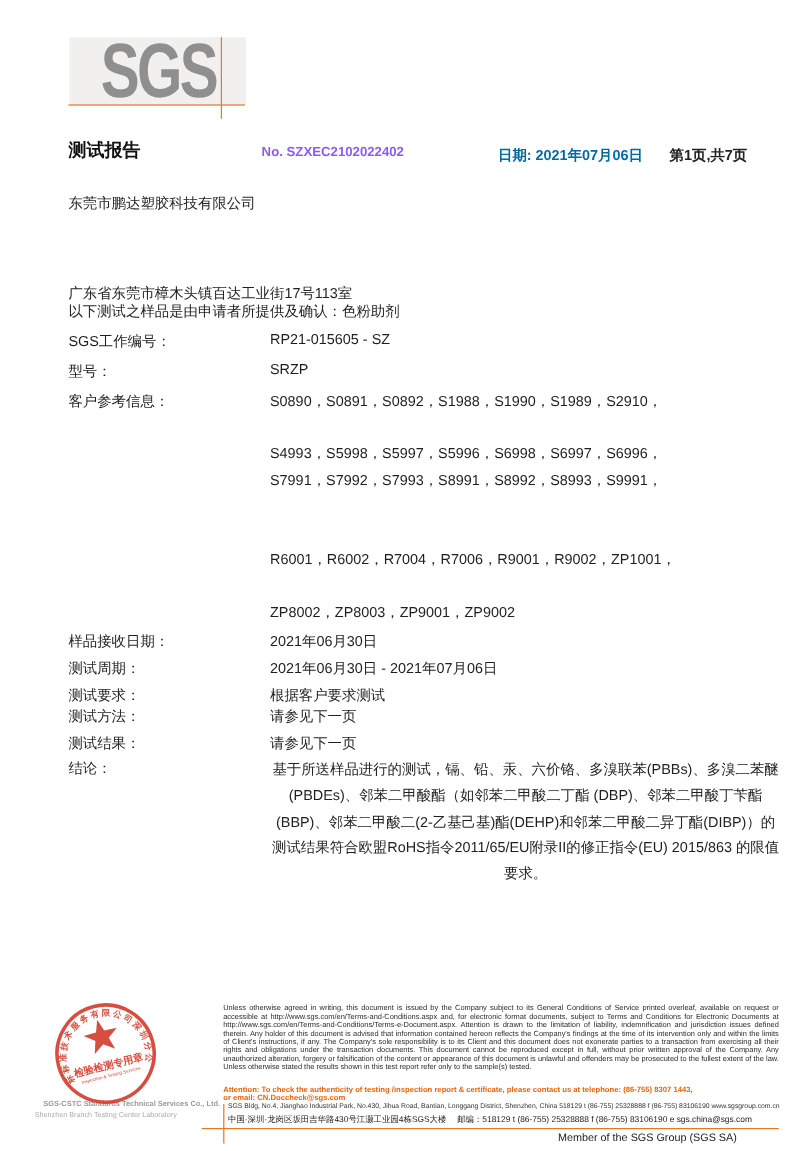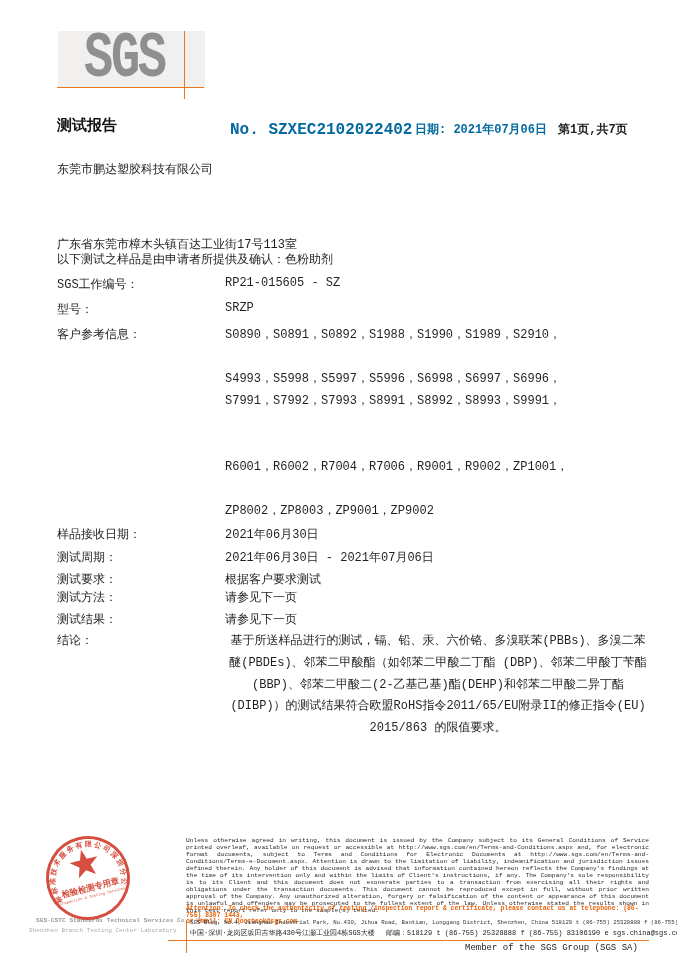--- a/index.html
+++ b/index.html
@@ -1,31 +1,31 @@
 <!DOCTYPE html>
 <html><head>
 <meta charset="utf-8">
 <style>
   html,body{margin:0;padding:0;background:#ffffff;}
   .page{
     position:relative;width:677px;height:959px;background:#fff;overflow:hidden;
-    font-family:Liberation Mono, monospace;color:#1f1f1f;
+    font-family:Liberation Sans, sans-serif;color:#1f1f1f;
   }
   
   .logo-box{position:absolute;left:58px;top:31px;width:147px;height:57px;background:#f1f0ee;}
   .logo-text{
     position:absolute;left:84px;top:29px;height:58px;line-height:60px;
     font-size:64px;font-weight:bold;color:#8f8f8f;letter-spacing:-3px;
     transform:scaleX(.76);transform-origin:left center;white-space:nowrap;
   }
   .logo-hline{position:absolute;left:57px;top:87px;width:147px;height:1.4px;background:#e87722;}
   .logo-vline{position:absolute;left:184px;top:31px;width:1.4px;height:68px;background:#e87722;}
   
   .doc-title{position:absolute;left:57px;top:116px;font-size:15px;font-weight:bold;color:#111;}
-  .hdr-no{position:absolute;left:230px;top:121px;font-size:16px;font-weight:bold;color:#0369a1;}
+  .hdr-no{position:absolute;left:218px;top:121px;font-size:11px;font-weight:bold;color:#8b5cf6;}
   .hdr-date{position:absolute;left:415px;top:121px;font-size:12px;font-weight:bold;color:#0369a1;}
   .hdr-page{position:absolute;left:558px;top:121px;font-size:12px;font-weight:bold;color:#222;}
   
   .apl-name{position:absolute;left:57px;top:161px;font-size:12px;text-align:right;}
   .apl-addr{position:absolute;left:57px;top:188px;font-size:12px;margin-top:48px;}
   
   .lbl{position:absolute;left:57px;font-size:12px;color:#1f1f1f;white-space:nowrap;}
   .val{position:absolute;left:225px;font-size:12px;color:#1f1f1f;white-space:nowrap;}
   .intro{position:absolute;left:57px;top:251px;font-size:12px;}
   .para{position:absolute;left:225px;top:631px;width:426px;font-size:12px;line-height:21.8px;white-space:normal;text-align:center;}

